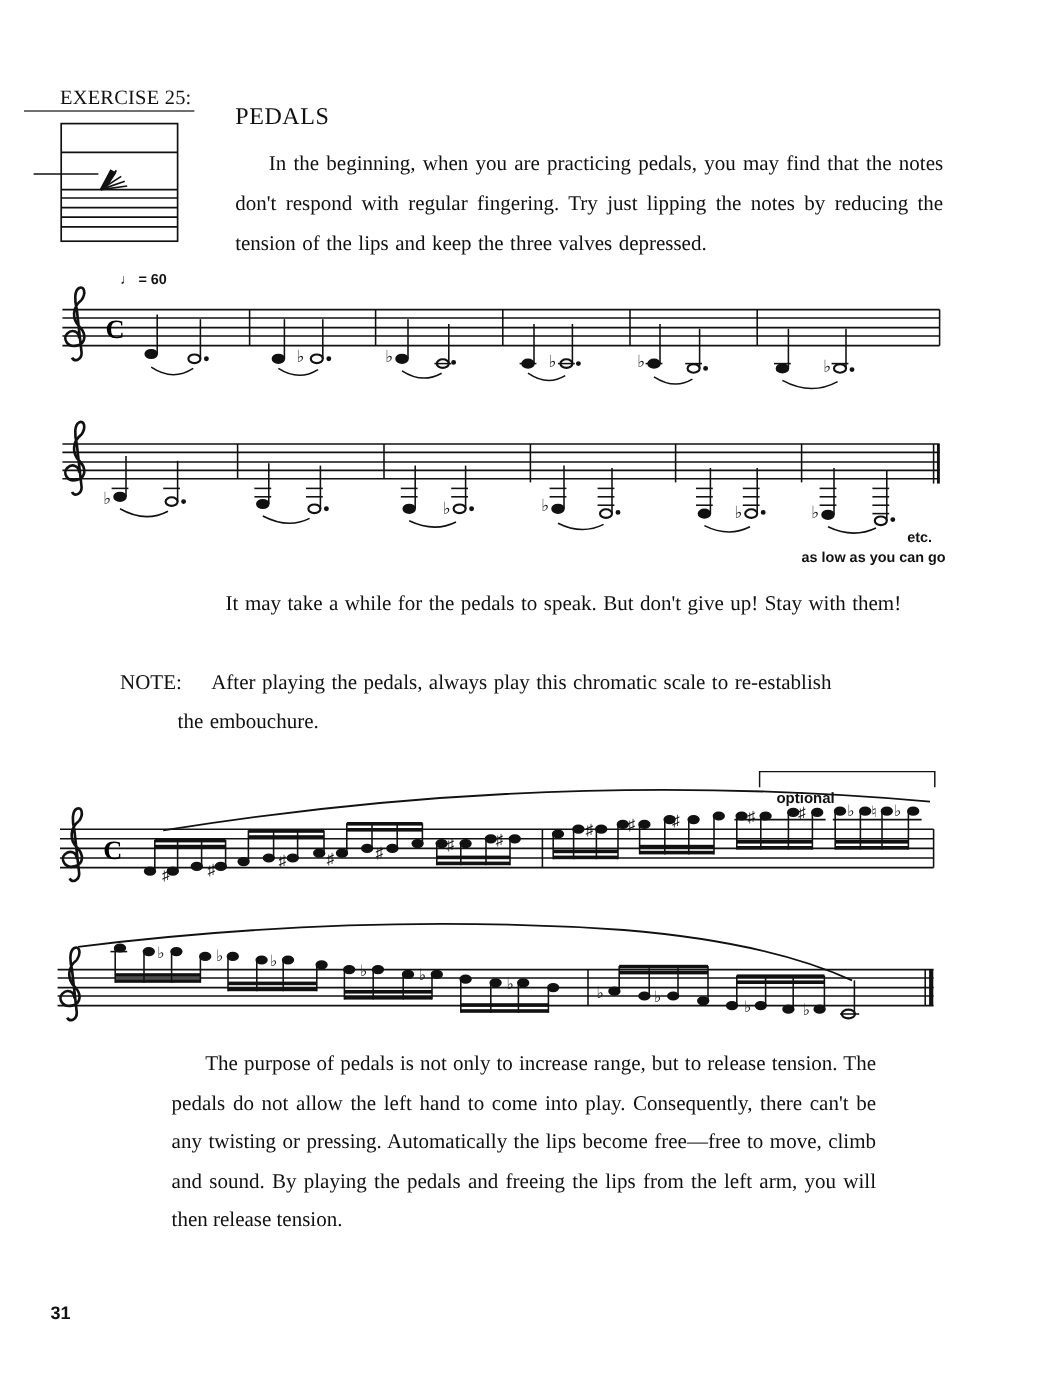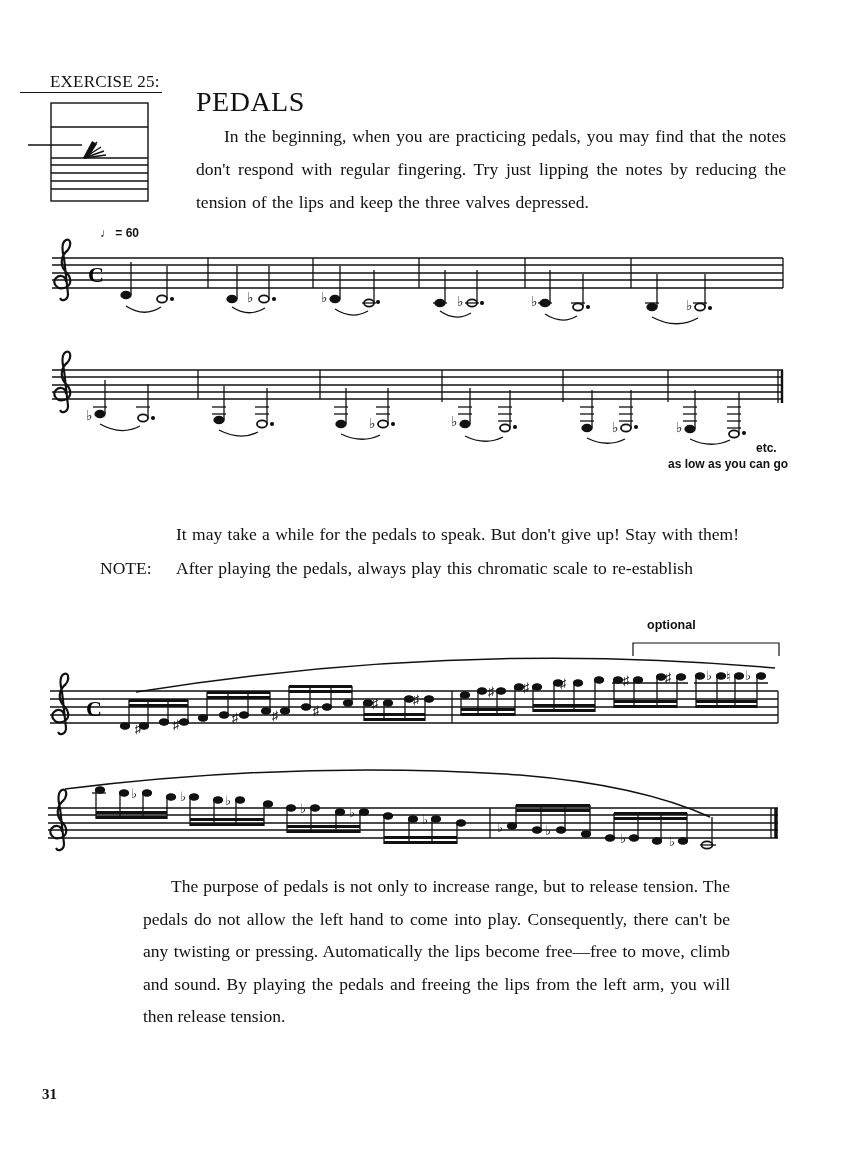--- a/index.html
+++ b/index.html
@@ -1,31 +1,31 @@
 <!DOCTYPE html>
 <html><head>
 <meta charset="utf-8">
 <style>
   html, body { margin: 0; padding: 0; background: #ffffff; }
   body { width: 864px; height: 1151px; position: relative; overflow: hidden;
          font-family: "Liberation Serif", "DejaVu Serif", serif; color: #111; }
   .abs { position: absolute; }
   .exercise { left: 20px; top: 72px; width: 142px; font-size: 17px; border-bottom: 1.5px solid #111;
               padding-left: 30px; box-sizing: border-box; line-height: 20px; letter-spacing: 0.2px; }
-  .title { left: 196px; top: 86px; font-size: 28px; letter-spacing: 0.5px; }
+  .title { left: 196px; top: 86px; font-size: 20px; letter-spacing: 0.5px; }
   .para { font-size: 17.5px; line-height: 33px; word-spacing: 1px; }
   .p1 { left: 196px; top: 120px; width: 590px; text-align: justify; }
   .p1 .indent, .p3 .indent, .p2 .indent { display: inline-block; width: 28px; }
-  .p2 { left: 148px; top: 486px; width: 595px; margin-top: 32px; }
+  .p2 { left: 160px; top: 486px; width: 595px; }
   .note { left: 100px; top: 552px; width: 650px; }
   .note-label { display: inline-block; width: 76px; }
   .note-cont { padding-left: 48px; }
   .u { text-underline-offset: 4px; }
   .p3 { left: 143px; top: 870px; width: 587px; text-align: justify; font-size: 17.5px; line-height: 32.5px; }
-  .pagenum { left: 42px; top: 1086px; font-family: Liberation Serif, serif; font-size: 15px; font-weight: bold; }
+  .pagenum { left: 42px; top: 1086px; font-family: Liberation Sans, sans-serif; font-size: 15px; font-weight: bold; }
   .caption { font-family: "Liberation Sans", sans-serif; font-size: 12px; font-weight: bold; }
   .optional { font-family: "Liberation Sans", sans-serif; font-size: 12.5px; font-weight: bold; }
   svg { position: absolute; left: 0; top: 0; }
   .tempo { left: 100px; top: 226px; font-family: "Liberation Sans", sans-serif; font-size: 12px; font-weight: bold; }
 </style>
 </head>
 <body>
 
 <div class="abs exercise">EXERCISE 25:</div>
 
@@ -442,23 +442,24 @@
       <text x="669" y="846" font-size="13" stroke="none">♭</text>
 
     <line x1="700" y1="845" x2="716" y2="845"></line>
     <ellipse cx="707" cy="845" rx="5.5" ry="3.6" fill="none" stroke-width="1.8"></ellipse>
       <line x1="712" y1="845" x2="712" y2="817"></line>
   </g>
 </svg>
 
 <div class="abs caption" style="left:756px; top:441px;">etc.</div>
 <div class="abs caption" style="left:668px; top:457px;text-align:center;">as low as you can go</div>
-<div class="abs optional" style="left:647px; top:618px;text-align:right;">optional</div>
+<div class="abs optional" style="left:647px; top:658px;text-align:right;">optional</div>
 
 <div class="abs para p2"><span class="indent"></span><span>It may take a while for the pedals to speak. But don't give up! Stay with them!</span></div>
 
 <div class="abs para note">
   <span class="note-label">NOTE:</span><span>After playing the pedals, </span><span class="u">always</span><span> play this chromatic scale to re-establish</span>
+  <div class="note-cont">the embouchure.</div>
 </div>
 
 <div class="abs p3"><span class="indent"></span><span>The purpose of pedals is not only to increase range, but to release tension. The pedals do not allow the left hand to come into play. Consequently, there can't be any twisting or pressing. Automatically the lips become free—free to move, climb and sound. By playing the pedals and freeing the lips from the left arm, you will then release tension.</span></div>
 
 <div class="abs pagenum">31</div>
 
 </body></html>

